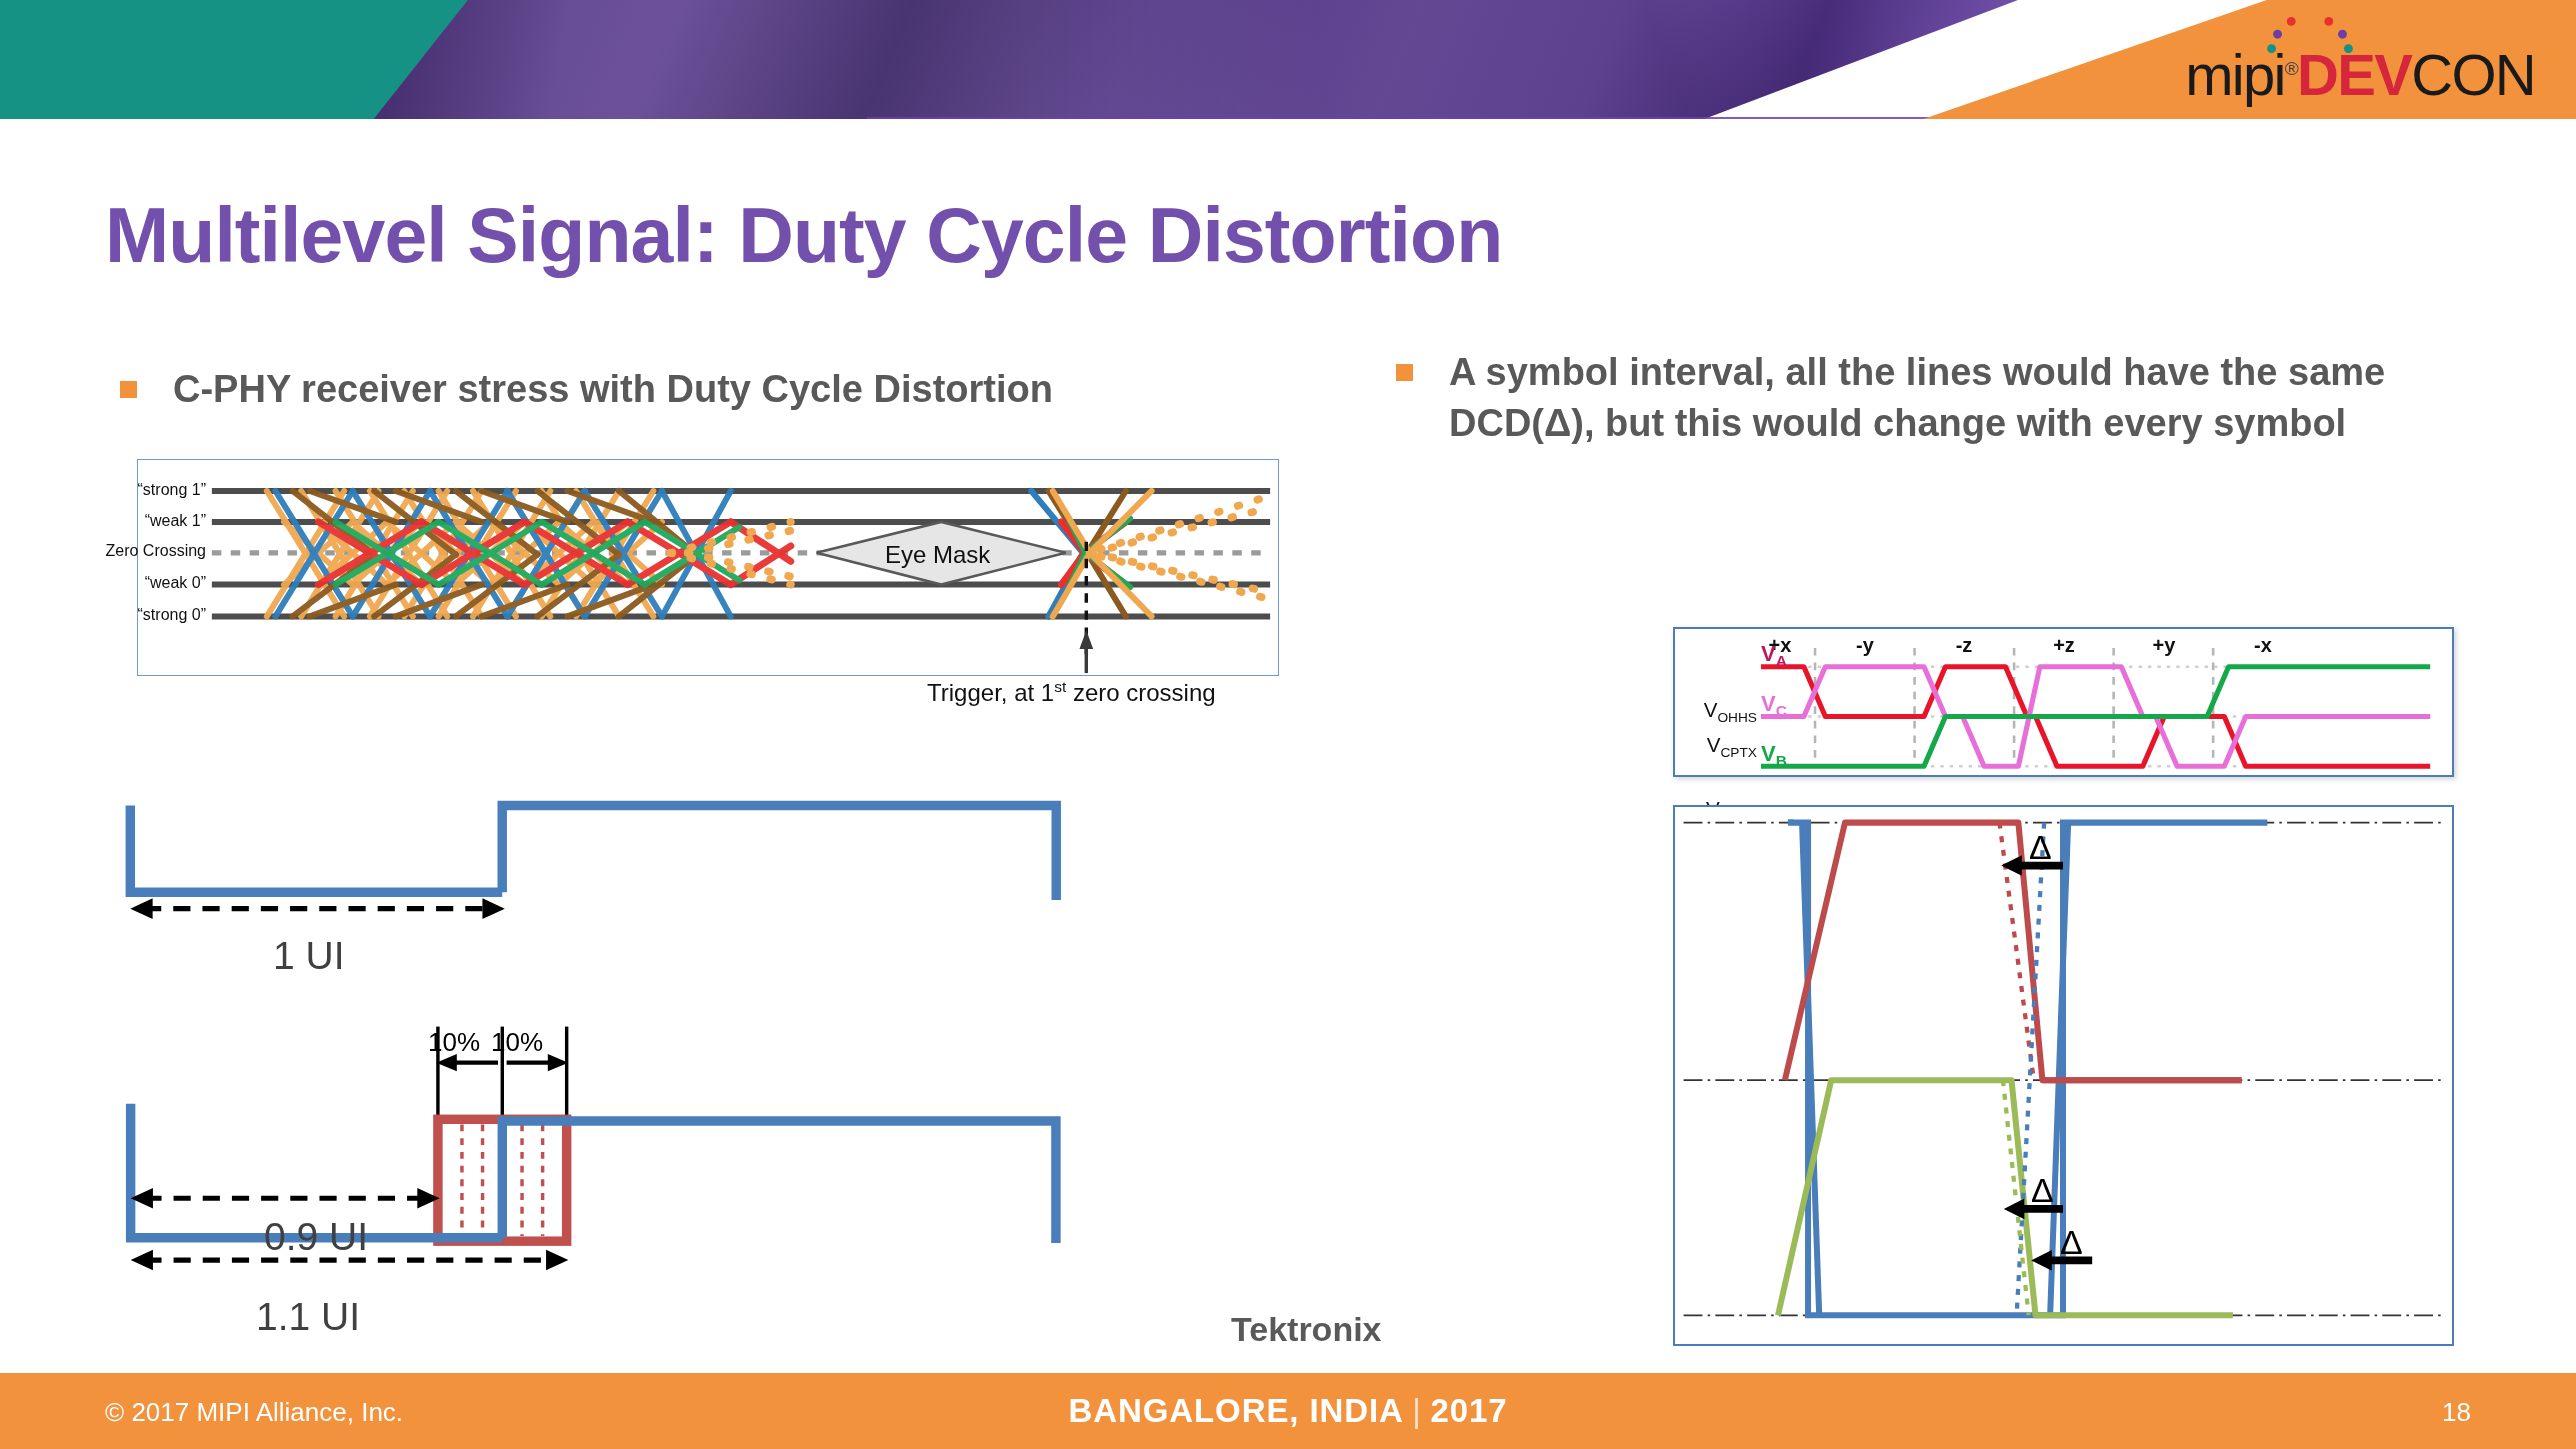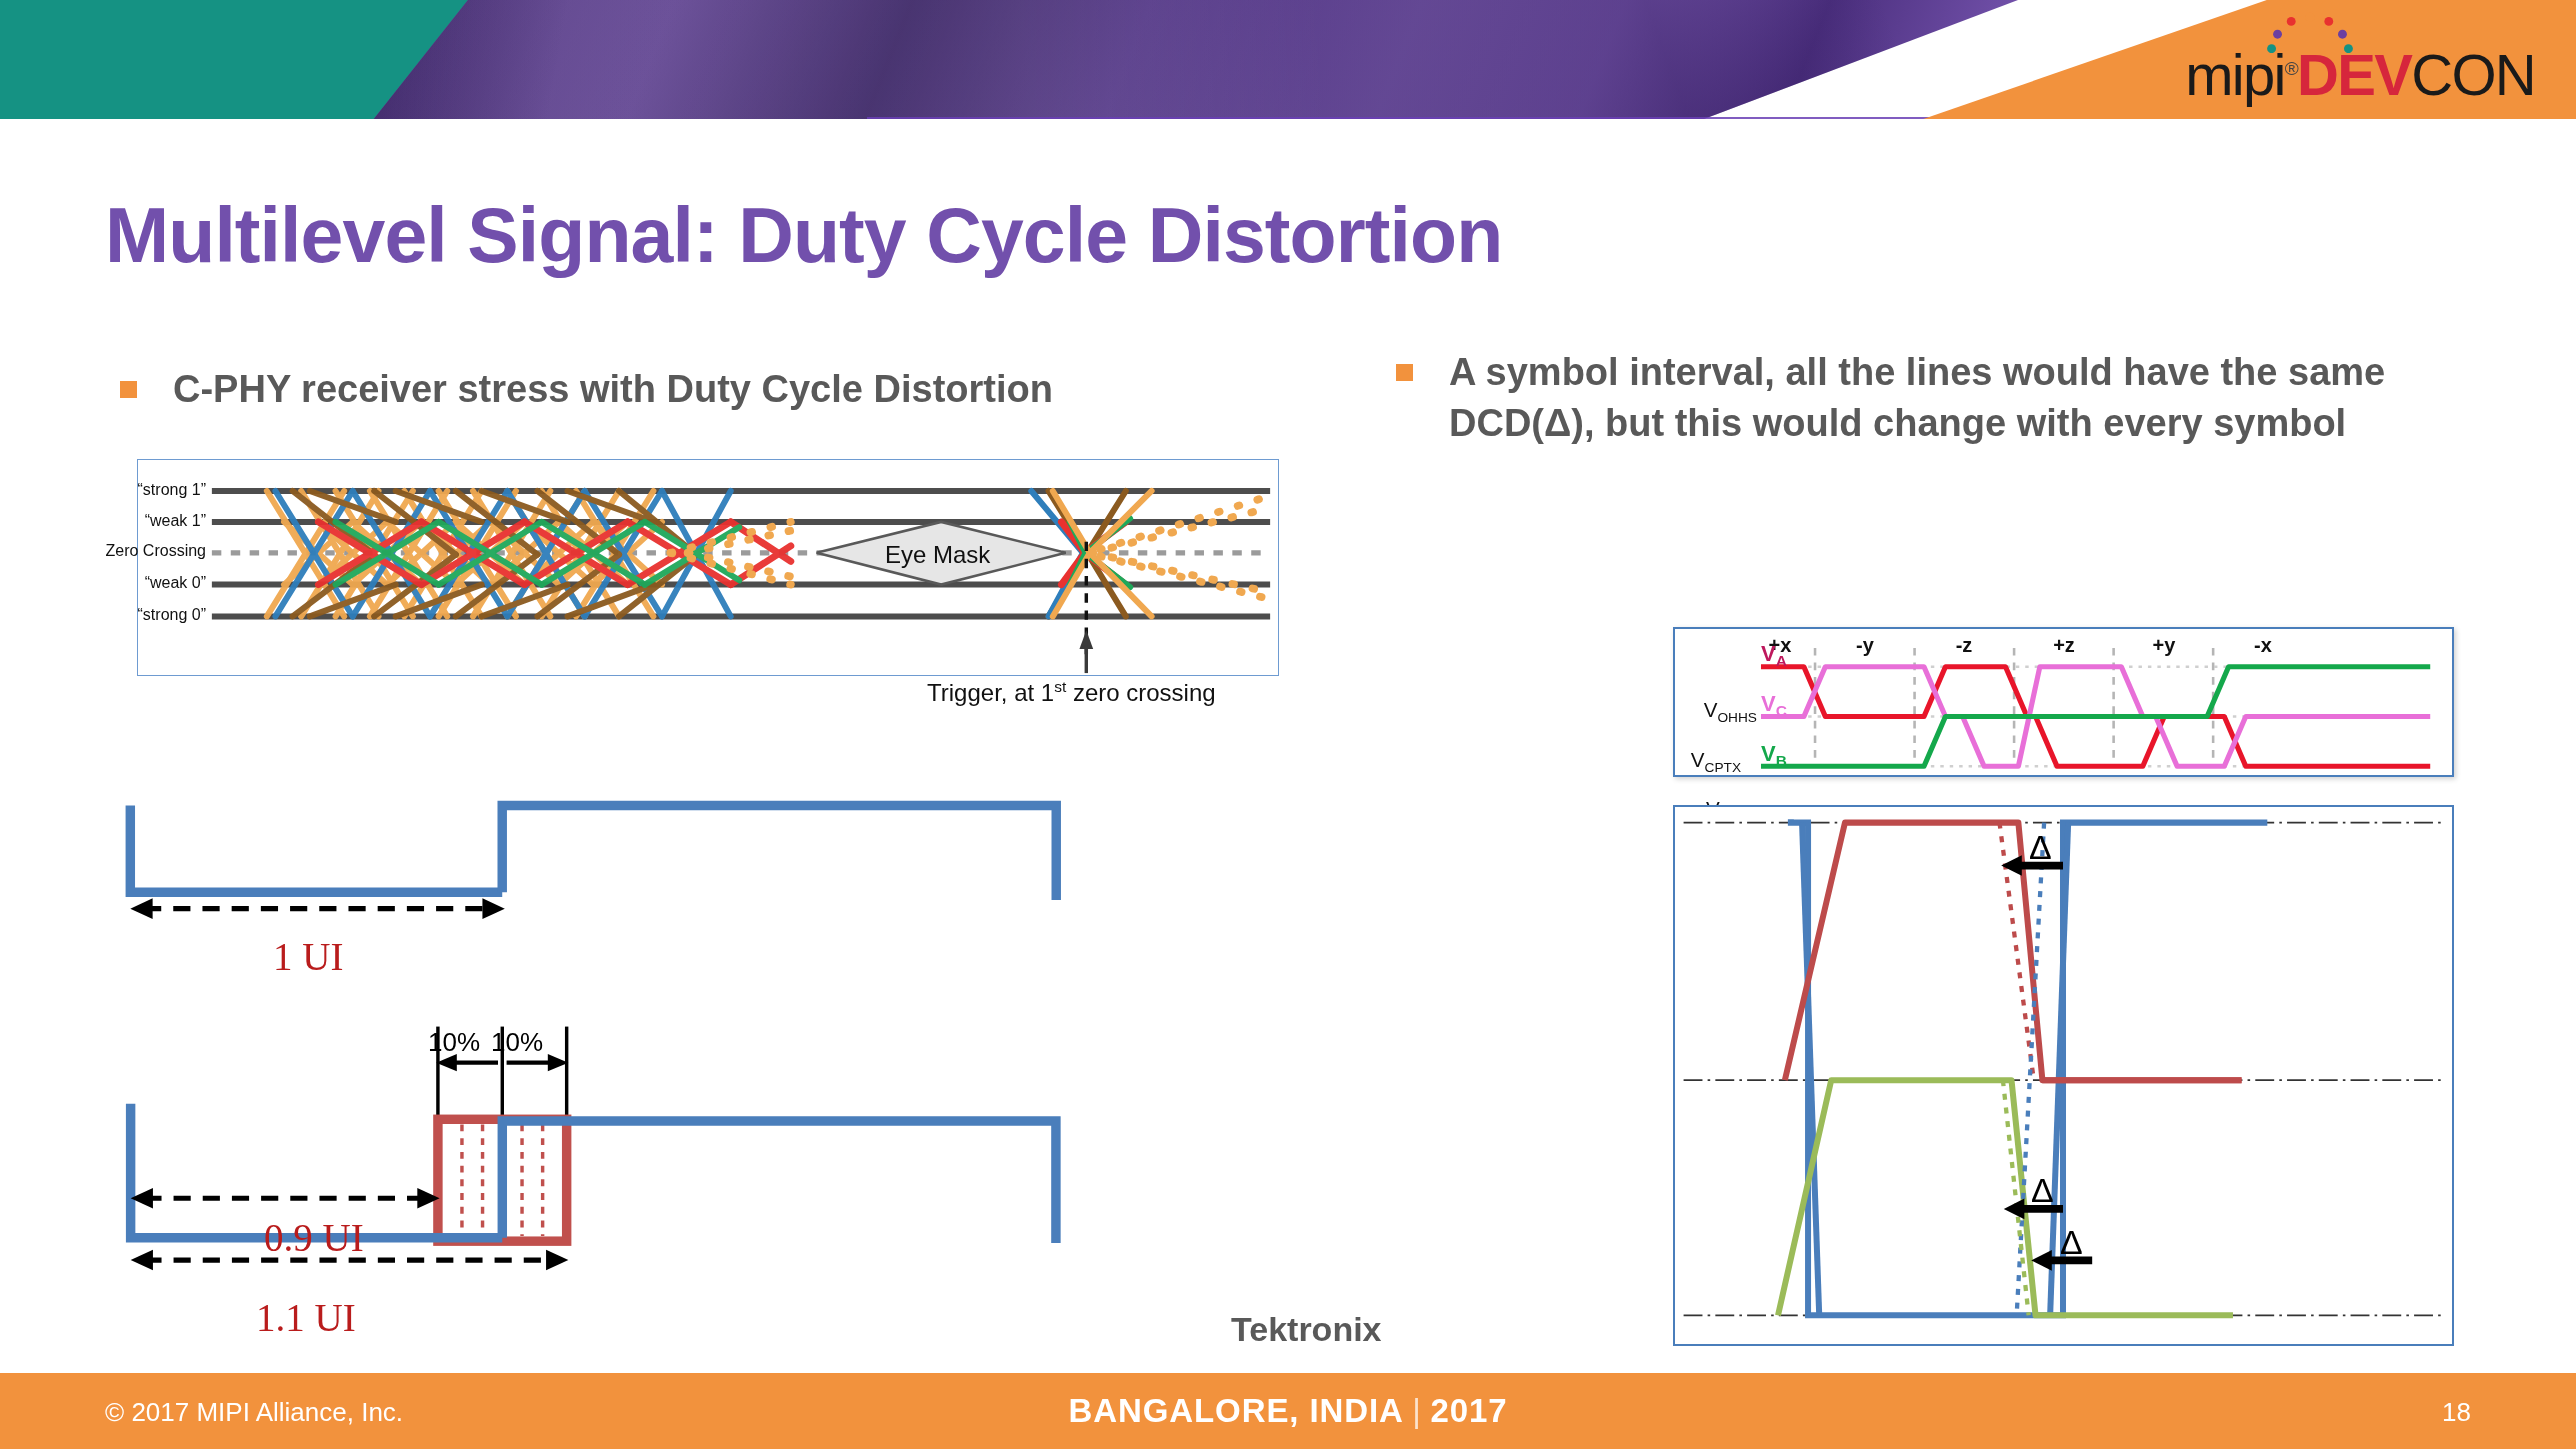--- a/index.html
+++ b/index.html
@@ -103,22 +103,22 @@
   }
   .trigger-label{
     position:absolute; left:927px; top:678px; font-size:24px; color:#111;
     white-space:nowrap; font-family:"Liberation Sans", sans-serif;
   }
   .trigger-label sup{ font-size:15.5px; }
 
   
   .wave-svg{ position:absolute; }
   .ui-label{
-    position:absolute; font-size:39px; color:#b91c1c;
-    font-family:Liberation Serif, serif; white-space:nowrap;
+    position:absolute; font-size:39px; color:#404040;
+    font-family:Liberation Sans, sans-serif; white-space:nowrap;
   }
   .pct-label{
     position:absolute; font-size:26px; color:#000;
     font-family:"Liberation Sans", sans-serif; white-space:nowrap;
   }
 
   
   .tek{
     position:absolute; left:1231px; top:1310px;
     font-size:34px; font-weight:700; color:#595959;
@@ -393,21 +393,21 @@
   <div class="rd-sym" style="left:190px; top:5.2px;">-y</div>
   <div class="rd-sym" style="left:289px; top:5.2px;">-z</div>
   <div class="rd-sym" style="left:389px; top:5.2px;">+z</div>
   <div class="rd-sym" style="left:489px; top:5.2px;">+y</div>
   <div class="rd-sym" style="left:588px; top:5.2px;">-x</div>
 
   
   <div class="rd-vlab" style="left:0px; top:26px; width:82px;">
     <span>V</span><sub>OHHS</sub>
   </div>
-  <div class="rd-vlab" style="left:0px; top:76px; width:82px;text-align:center;">
+  <div class="rd-vlab" style="left:0px; top:61px; width:82px;">
     <span>V</span><sub>CPTX</sub>
   </div>
   <div class="rd-vlab" style="left:0px; top:125px; width:82px;">
     <span>V</span><sub>OLHS</sub>
   </div>
 
   
   <div class="rd-trace-lab" style="left:86px; top:12px; color:#be185d;">
     <span>V</span><sub>A</sub>
   </div>

